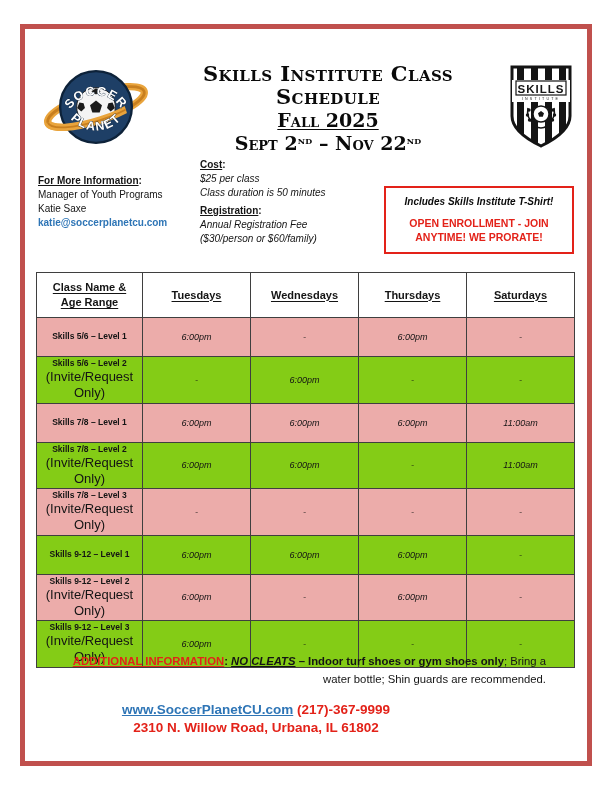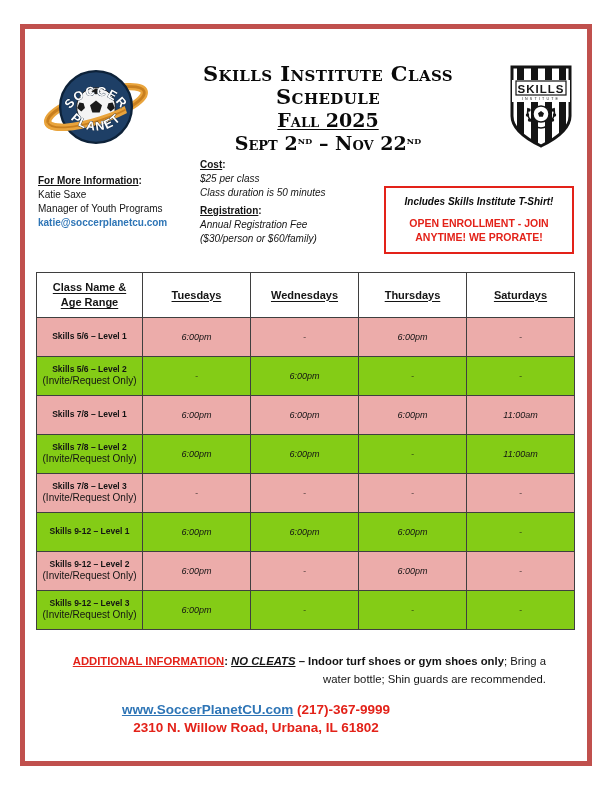--- a/index.html
+++ b/index.html
@@ -47,21 +47,21 @@
   .promo-prorate { font-weight:900; }
   
   .schedule { position:absolute; top:272px; left:36px; width:538px;
               border-collapse:collapse; table-layout:fixed; }
   .schedule th, .schedule td { border:1px solid #3f3f3f; text-align:center; vertical-align:middle; padding:1px 2px; }
   .schedule thead th { height:45px; font-size:11px; font-weight:bold;
                        text-decoration:underline; text-underline-offset:2px; line-height:1.35; }
   .schedule tbody tr { height:39px; background:#84cc16; }
   .schedule tbody tr.shaded { background:var(--row-shade,#ecacaa);padding-left:40px; }
   .row-name { font-size:8.5px; font-weight:bold; line-height:1.3; }
-  .row-note { font-size:10px; line-height:1.25; }
+  .row-note { font-size:13px; line-height:1.25; }
   .time-cell { font-size:9px; font-style:italic; }
   
   .additional { position:absolute; top:652px; left:66px; width:480px;
                 text-align:right; font-size:11.3px; line-height:1.6; }
   .add-heading  { color:var(--accent-red,#e32219); font-weight:bold; text-decoration:underline; }
   .add-colon    { font-weight:bold; }
   .add-nocleats { font-weight:bold; font-style:italic; text-decoration:underline; }
   .add-bold     { font-weight:bold; }
   
   .footer { position:absolute; top:701px; left:0; width:512px; text-align:center;
@@ -145,22 +145,22 @@
       <polygon points="33,47 36,49.2 34.8,52.8 31.2,52.8 30,49.2" fill="#141414"></polygon>
       <path d="M27 62 Q33 66 39 62" fill="none" stroke="#141414" stroke-width="1.6"></path>
     </svg>
   </div>
 </div>
 
 <div class="info">
 
   <div class="contact">
     <div><span class="heading-u">For More Information</span><span class="heading-colon">:</span></div>
+    <div>Manager of Youth Programs</div>
     <div>Katie Saxe</div>
-    <div>Manager of Youth Programs</div>
     <a class="email" href="#">katie@soccerplanetcu.com</a>
   </div>
 
   <div class="costreg">
     <div><span class="heading-u">Cost</span><span class="heading-colon">:</span></div>
     <div class="it">$25 per class</div>
     <div class="bit">Class duration is 50 minutes</div>
     <div class="costblock2"><span class="heading-u">Registration</span><span class="heading-colon">:</span></div>
     <div class="it">Annual Registration Fee</div>
     <div class="it">($30/person or $60/family)</div>

